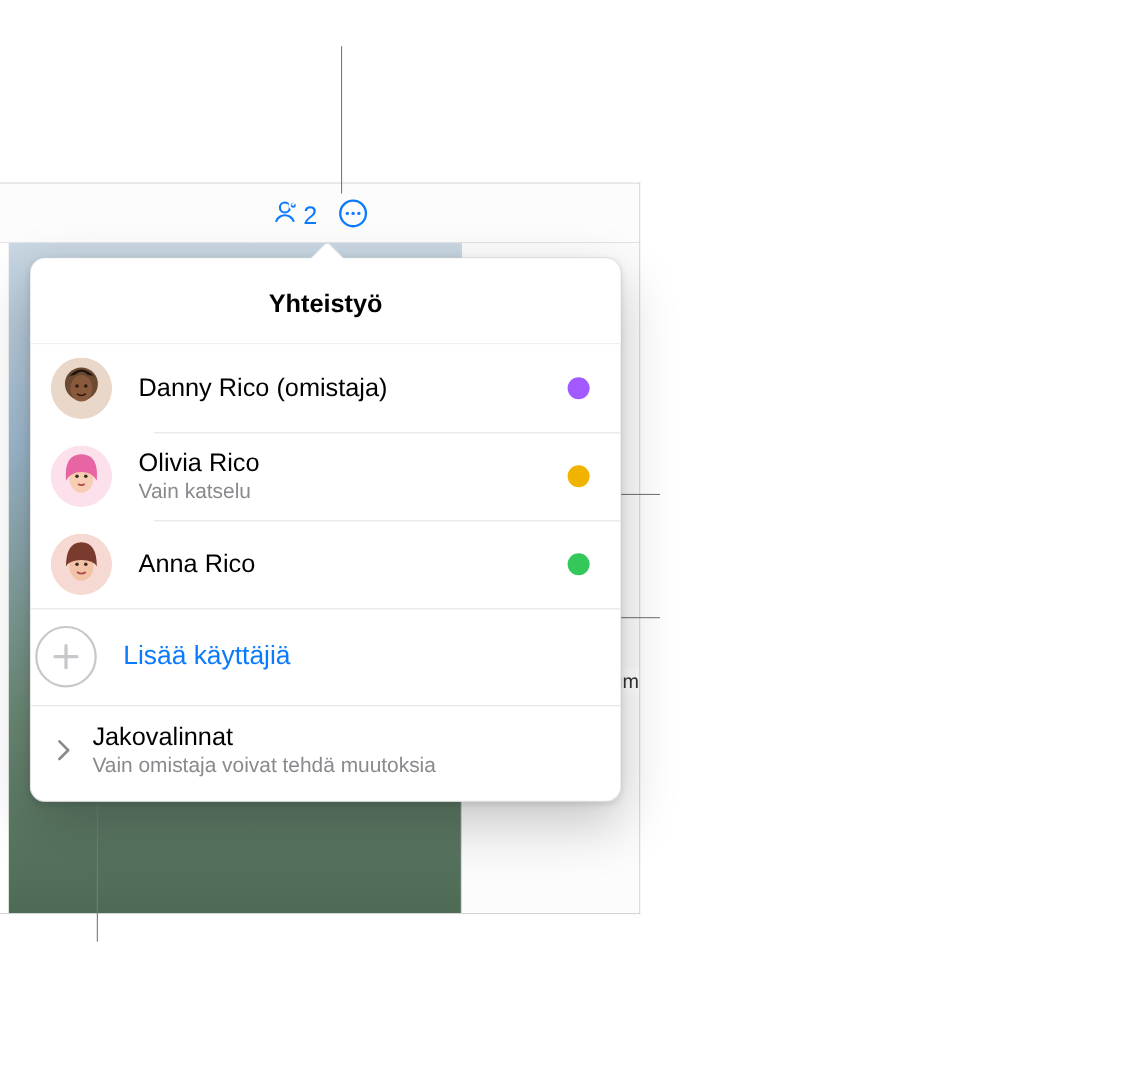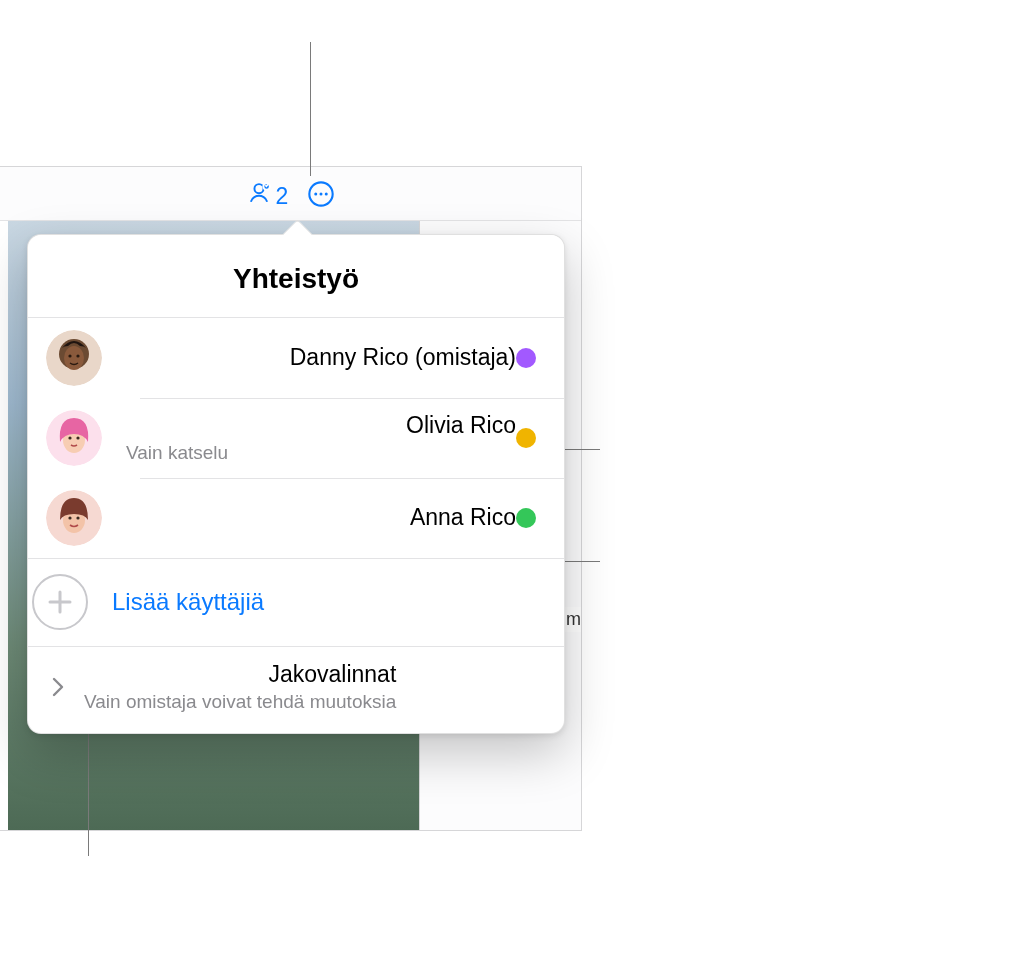--- a/index.html
+++ b/index.html
@@ -119,21 +119,21 @@
     width: 22px;
     height: 22px;
     background: #fff;
     border-top: 1px solid rgba(0,0,0,0.12);
     border-left: 1px solid rgba(0,0,0,0.12);
     transform: rotate(45deg);
     border-top-left-radius: 4px;
   }
   .popover-header {
     text-align: center;
-    font-size: 28px;
+    font-size: 23px;
     font-weight: 600;
     color: #000;
     padding: 28px 0 22px;
     border-bottom: 1px solid #e3e3e5;
     position: relative;
     background: #fff;
     border-radius: 14px 14px 0 0;
   }
 
   .participant-list { }
@@ -166,21 +166,21 @@
     margin-right: 24px;
     flex-shrink: 0;
     display: flex;
     align-items: center;
     justify-content: center;
     overflow: hidden;
   }
   .avatar svg { width: 100%; height: 100%; }
 
   .participant-text { flex: 1; display: flex; flex-direction: column; justify-content: center; }
-  .participant-name { font-size: 23px; color: #000; line-height: 1.3; text-align: right; }
+  .participant-name { font-size: 23px; color: #000; line-height: 1.3; }
   .participant-sub { font-size: 19px; color: #8a8a8e; line-height: 1.3; }
 
   .status-dot {
     width: 20px;
     height: 20px;
     border-radius: 50%;
     flex-shrink: 0;
   }
 
   .add-row {
@@ -198,21 +198,21 @@
     display: flex;
     align-items: center;
     justify-content: center;
     margin-right: 24px;
     color: #c8c8cc;
     flex-shrink: 0;
   }
   .add-icon svg { width: 30px; height: 30px; }
   .add-label { font-size: 24px; color: #0a7aff; }
 
-  .options-row-wrap { position: relative; border-radius: 0 0 14px 14px; text-align: right; }
+  .options-row-wrap { position: relative; border-radius: 0 0 14px 14px; }
   .options-row {
     display: flex;
     align-items: center;
     padding: 14px 28px 18px 18px;
     cursor: pointer;
   }
   .chevron {
     width: 24px;
     display: flex;
     align-items: center;

